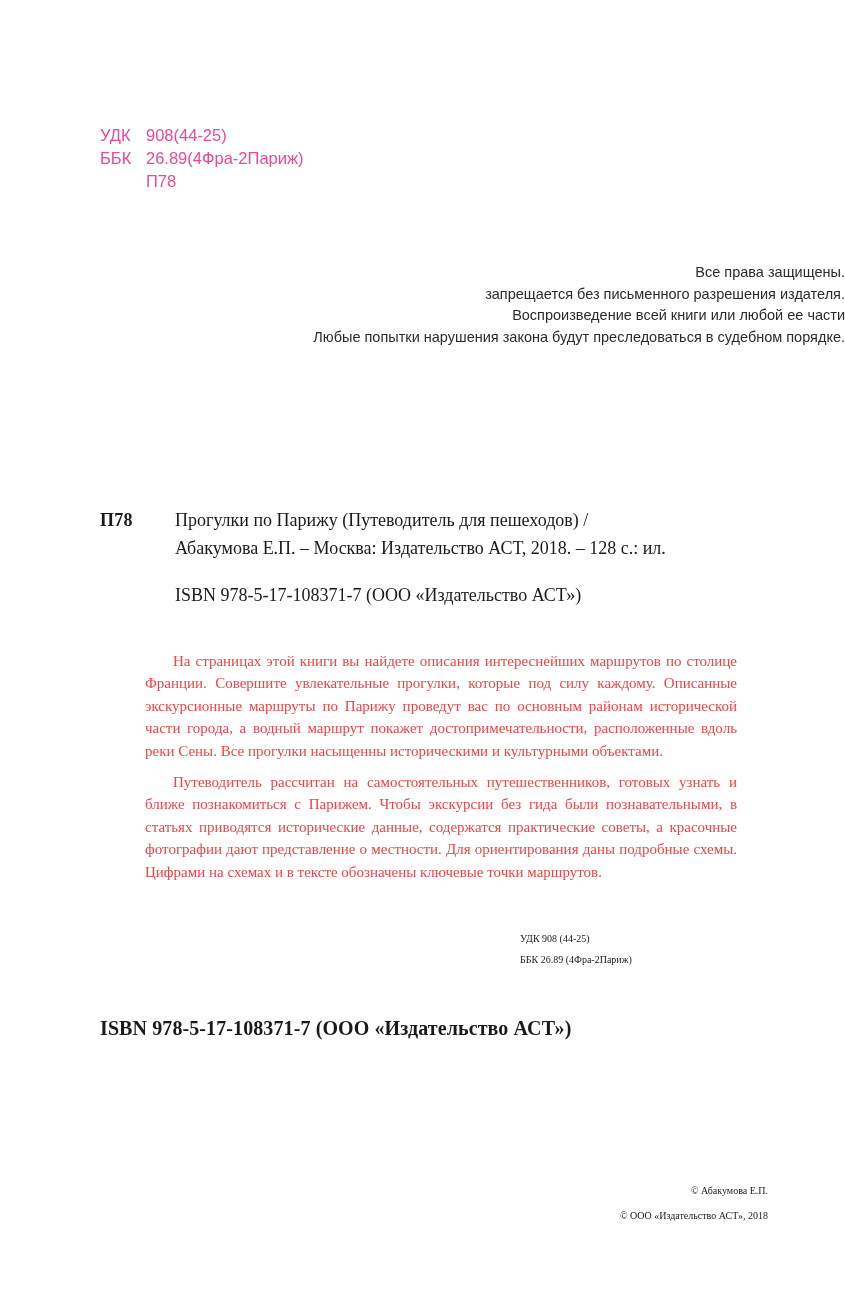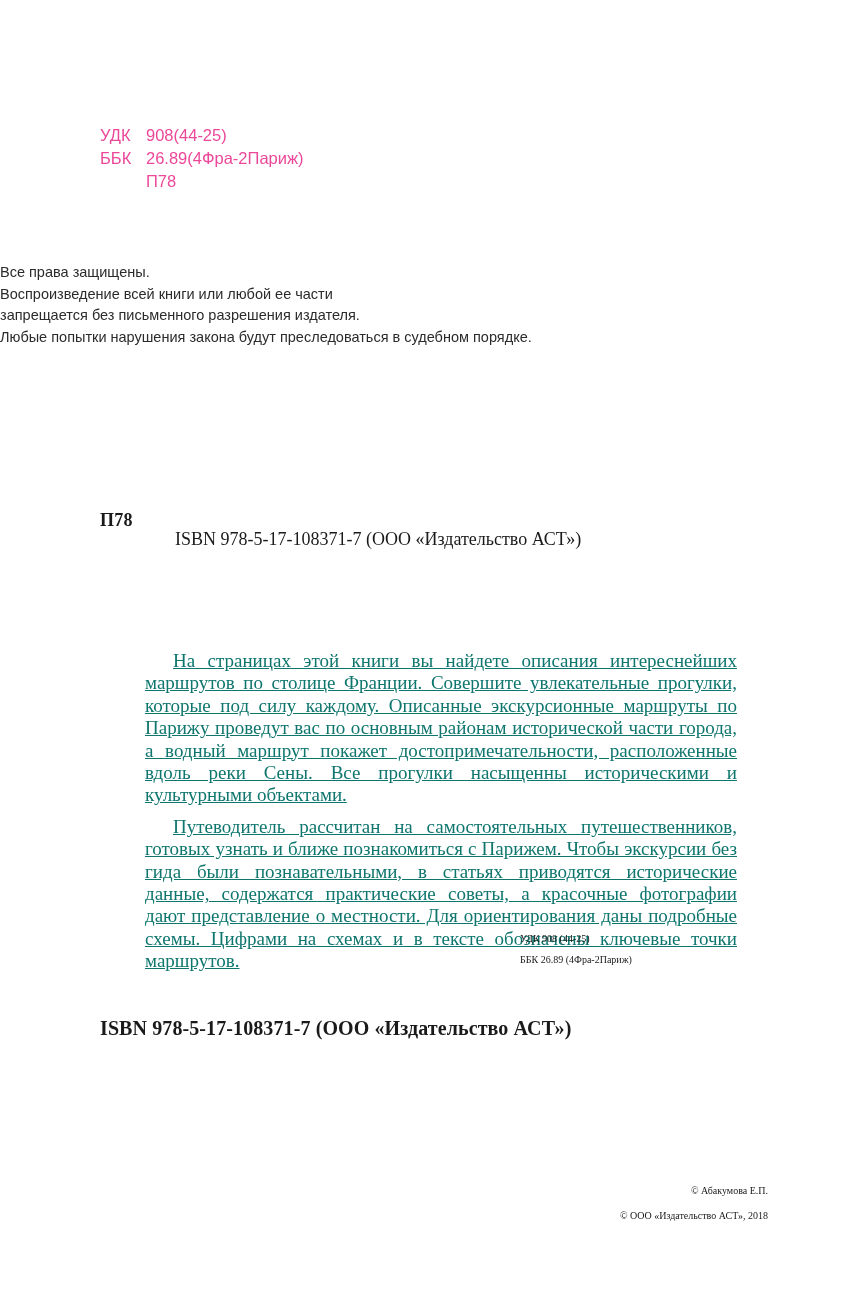--- a/index.html
+++ b/index.html
@@ -46,21 +46,21 @@
   .classification .crow-indent .ckey {
     width: 46px;
   }
 
   
   .rights {
     position: absolute;
     left: 0;
     right: 0;
     top: 262px;
-    text-align: left;
+    text-align: right;
     font-family: "Liberation Sans", sans-serif;
     font-size: 14.5px;
     line-height: 21.5px;
     color: #2b2b2b;
   }
   .rights div { display: block; }
 
   
   .biblio {
     position: absolute;
@@ -89,25 +89,24 @@
     line-height: 28px;
     white-space: nowrap;
   }
 
   
   .annotation {
     position: absolute;
     left: 145px;
     top: 650px;
     width: 592px;
-    font-size: 19px;
+    font-size: 15px;
     line-height: 22.4px;
     text-align: justify;
-    color: #0f766e;
-    text-decoration: underline;
+    color: #ef4444;
   }
   .annotation p {
     margin: 0 0 9px 0;
     text-indent: 28px;
   }
   .annotation p:last-child { margin-bottom: 0; }
 
   
   .classification-bottom {
     position: absolute;
@@ -155,27 +154,31 @@
     <span class="crow">
       <span class="ckey">ББК</span><span class="cval">26.89(4Фра-2Париж)</span>
     </span>
     <span class="crow crow-indent">
       <span class="ckey"></span><span class="cval">П78</span>
     </span>
   </div>
 
   <div class="rights">
     <div>Все права защищены.</div>
+    <div>запрещается  без письменного разрешения издателя.</div>
     <div>Воспроизведение всей книги или любой ее части</div>
-    <div>запрещается  без письменного разрешения издателя.</div>
     <div>Любые попытки нарушения закона  будут преследоваться в судебном порядке.</div>
   </div>
 
   <div class="biblio">
     <div class="biblio-code">П78</div>
+    <div class="biblio-body">
+      <span class="bline">Прогулки по Парижу (Путеводитель для пешеходов) /</span>
+      <span class="bline">Абакумова Е.П. – Москва: Издательство АСТ, 2018. – 128 с.: ил.</span>
+    </div>
     <div class="biblio-isbn">ISBN 978-5-17-108371-7  (ООО «Издательство АСТ»)</div>
   </div>
 
   <div class="annotation">
     <p>На страницах этой книги вы найдете описания интереснейших маршрутов  по столице Франции. Совершите увлекательные прогулки, которые под силу каждому.  Описанные экскурсионные маршруты по Парижу проведут вас по основным районам исторической части города, а водный маршрут покажет достопримечательности, расположенные вдоль реки Сены. Все прогулки насыщенны историческими и культурными объектами.</p>
     <p>Путеводитель рассчитан на самостоятельных путешественников, готовых узнать и ближе познакомиться с Парижем. Чтобы экскурсии без гида были познавательными, в статьях приводятся исторические данные, содержатся практические советы, а красочные фотографии дают представление о местности. Для ориентирования даны подробные схемы. Цифрами на схемах и в тексте обозначены ключевые точки маршрутов.</p>
   </div>
 
   <div class="classification-bottom">
     <div>УДК 908 (44-25)</div>

